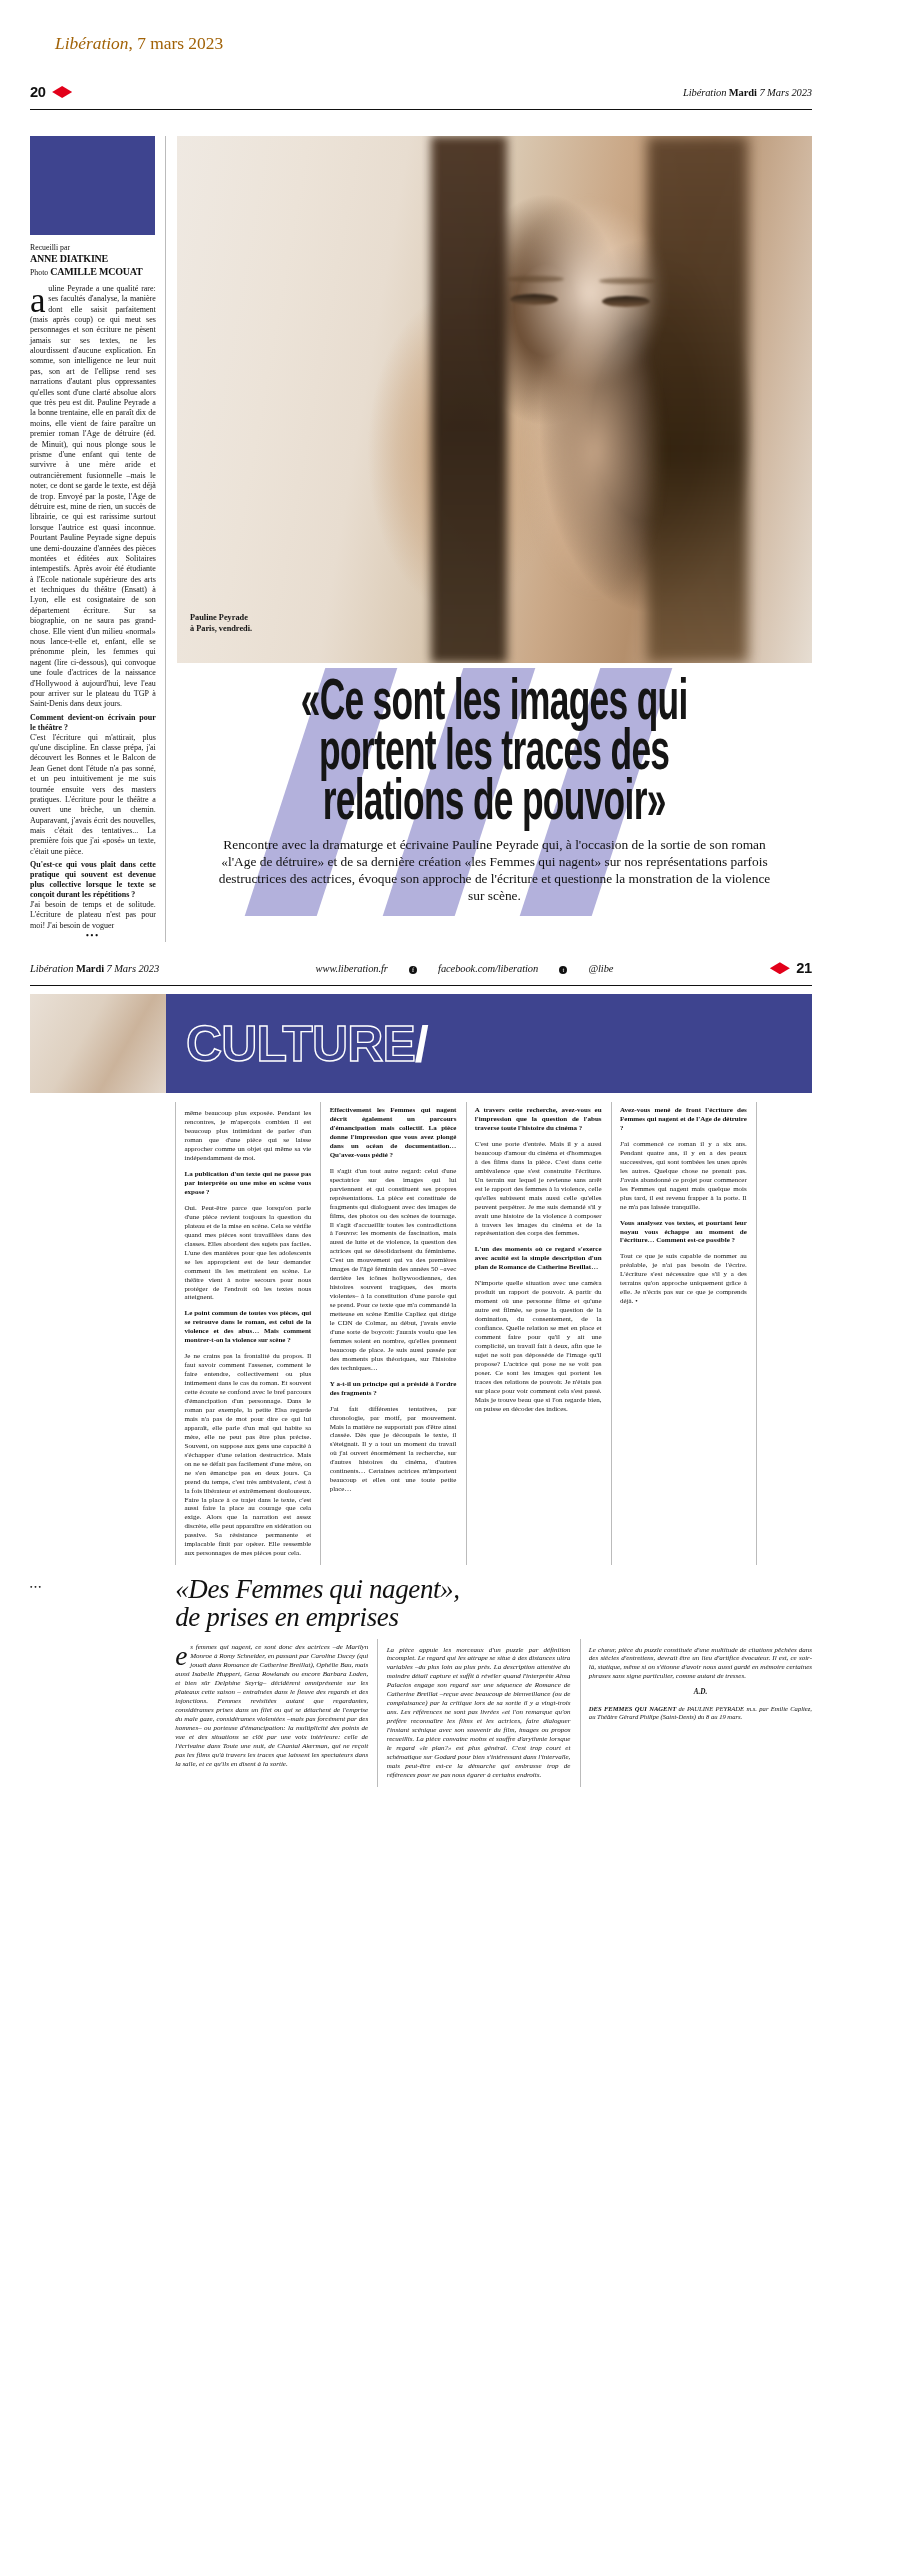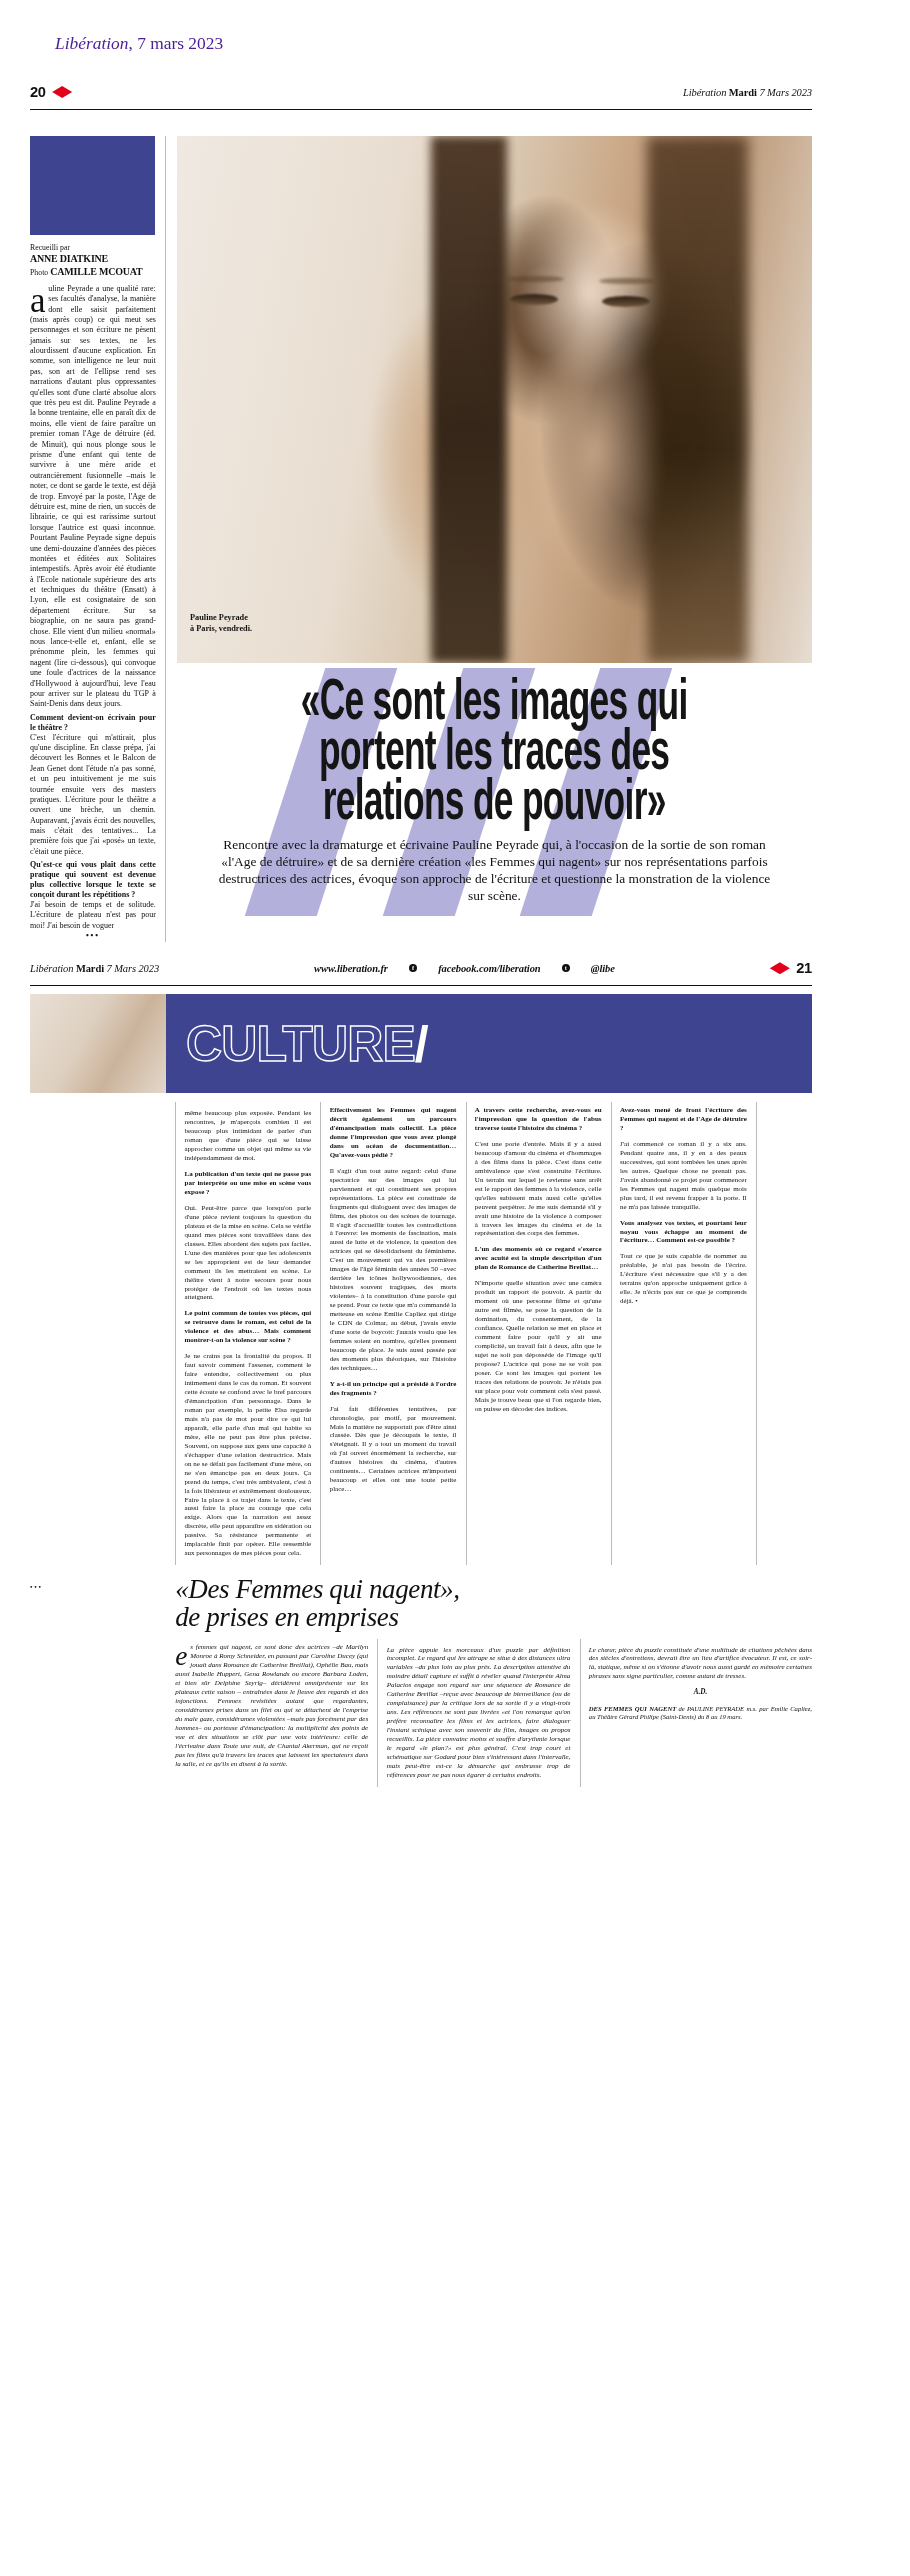--- a/index.html
+++ b/index.html
@@ -11,42 +11,42 @@
     color: #111111;
     -webkit-font-smoothing: antialiased;
   }
   .page-wrap { width: 911px; position: relative; }
 
   
   .doc-caption {
     font-family: "Liberation Serif", serif;
     font-size: 17.4px;
     padding: 33px 0 0 55px;
-    color: #4c1d95;
+    color: #a16207;
   }
   .doc-caption i { font-style: italic; }
 
   
   .np-page { width: 842px; padding: 0 30px; position: relative; }
   .np-page.p1 { margin-top: 26px; }
   .np-page.p2 { margin-top: 14.7px; }
 
   .folio {
     display: flex; align-items: center; justify-content: space-between;
     height: 24px;
   }
   .folio-left { display:flex; align-items:center; gap:6.4px; }
   .folio-num { font-family:"Liberation Sans", sans-serif; font-weight:bold; font-size:14.7px; letter-spacing:-0.3px;}
   .diamond {
     width: 20px; height: 12px; background:#E2001A;
     clip-path: polygon(50% 0, 100% 50%, 50% 100%, 0 50%);
   }
   .folio-right { font-size: 10.5px; font-style: italic; letter-spacing:-0.1px; }
   .folio-right b { font-style: normal; font-weight:bold;margin-top:28px; }
-  .folio-center { font-size: 10.5px; font-style: italic; letter-spacing:-0.1px; display:flex; align-items:center; gap:21px;font-weight:bold;}
+  .folio-center { font-size: 10.5px; font-style: italic; letter-spacing:-0.1px; display:flex; align-items:flex-end; gap:21px;}
   .social-dot { display:inline-block;width:8.3px;height:8.3px;border-radius:50%;background:#111;color:#fff;font-size:6.4px;line-height:8.3px;text-align:center;font-style:normal;}
   .rule { border-top: 1.5px solid #111; margin-top: 4.6px; }
 
   
   .p1-body { display: flex; margin-top: 26px; }
   .col1 {
     width: 136px; flex: 0 0 136px; padding-right: 9.2px;
     border-right: 0.6px solid #bbb;
   }
   .blueblock { width: 125px; height: 99px; background:#3E448F; margin-bottom: 8.3px;}

